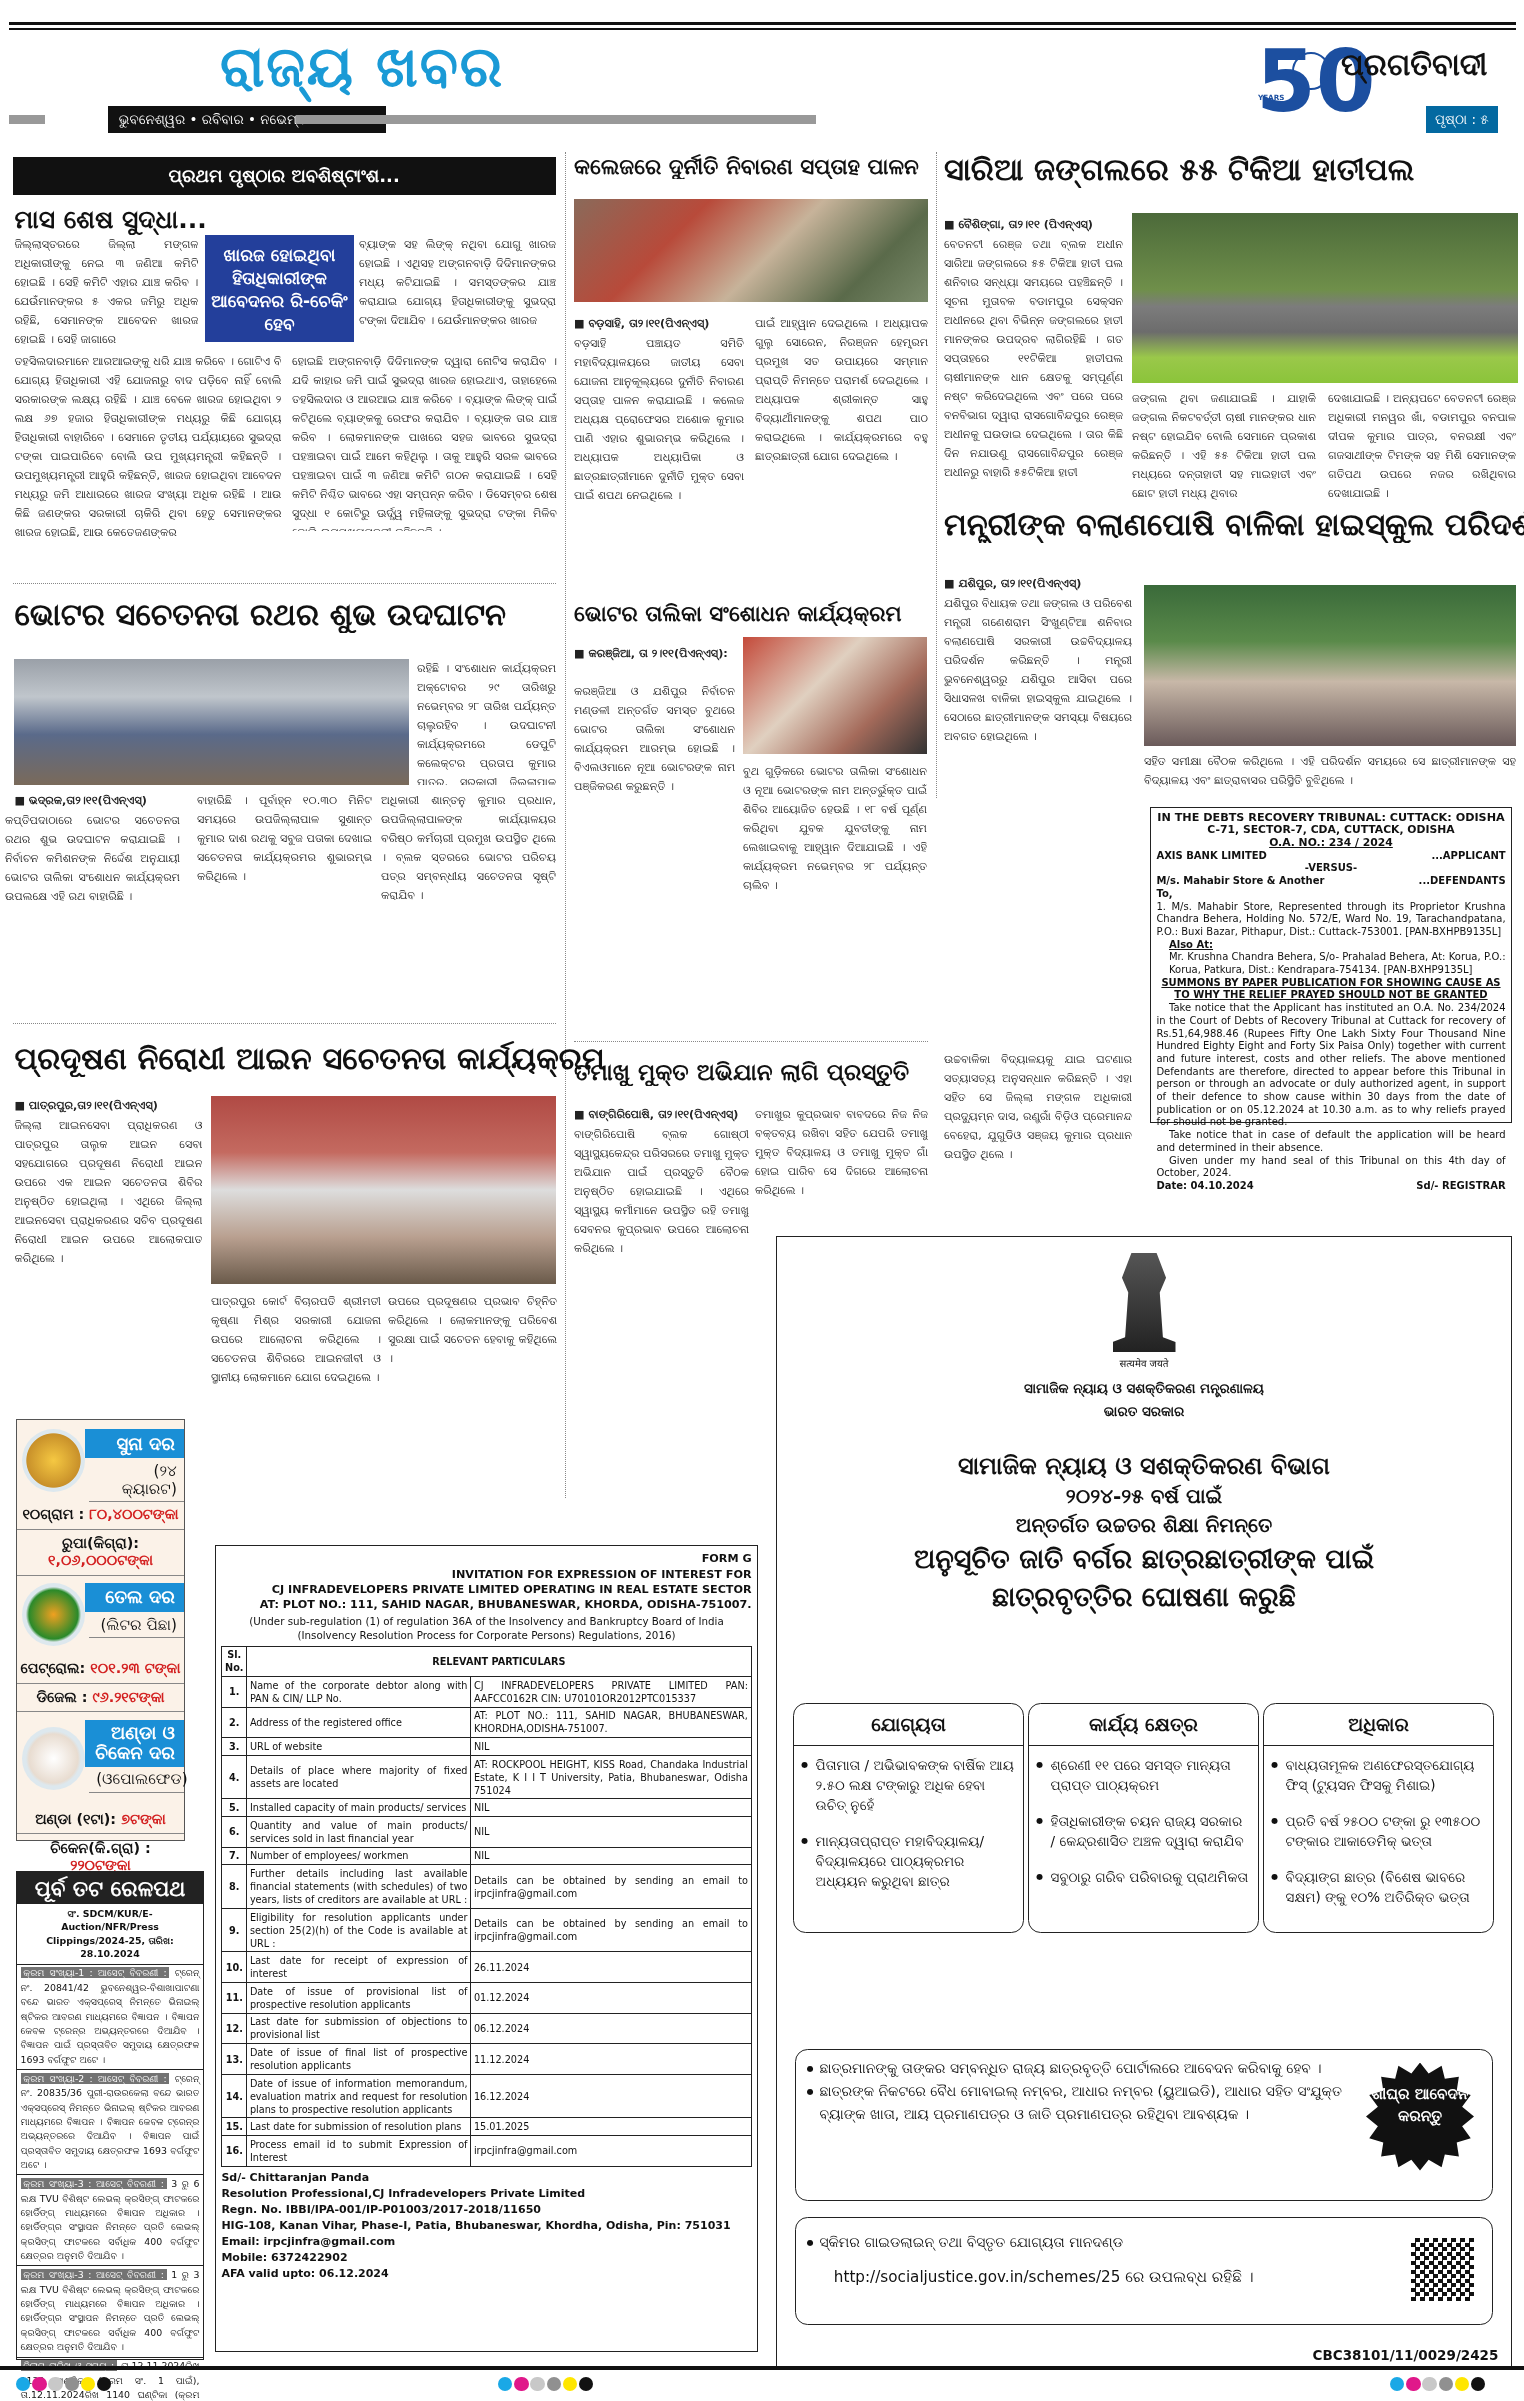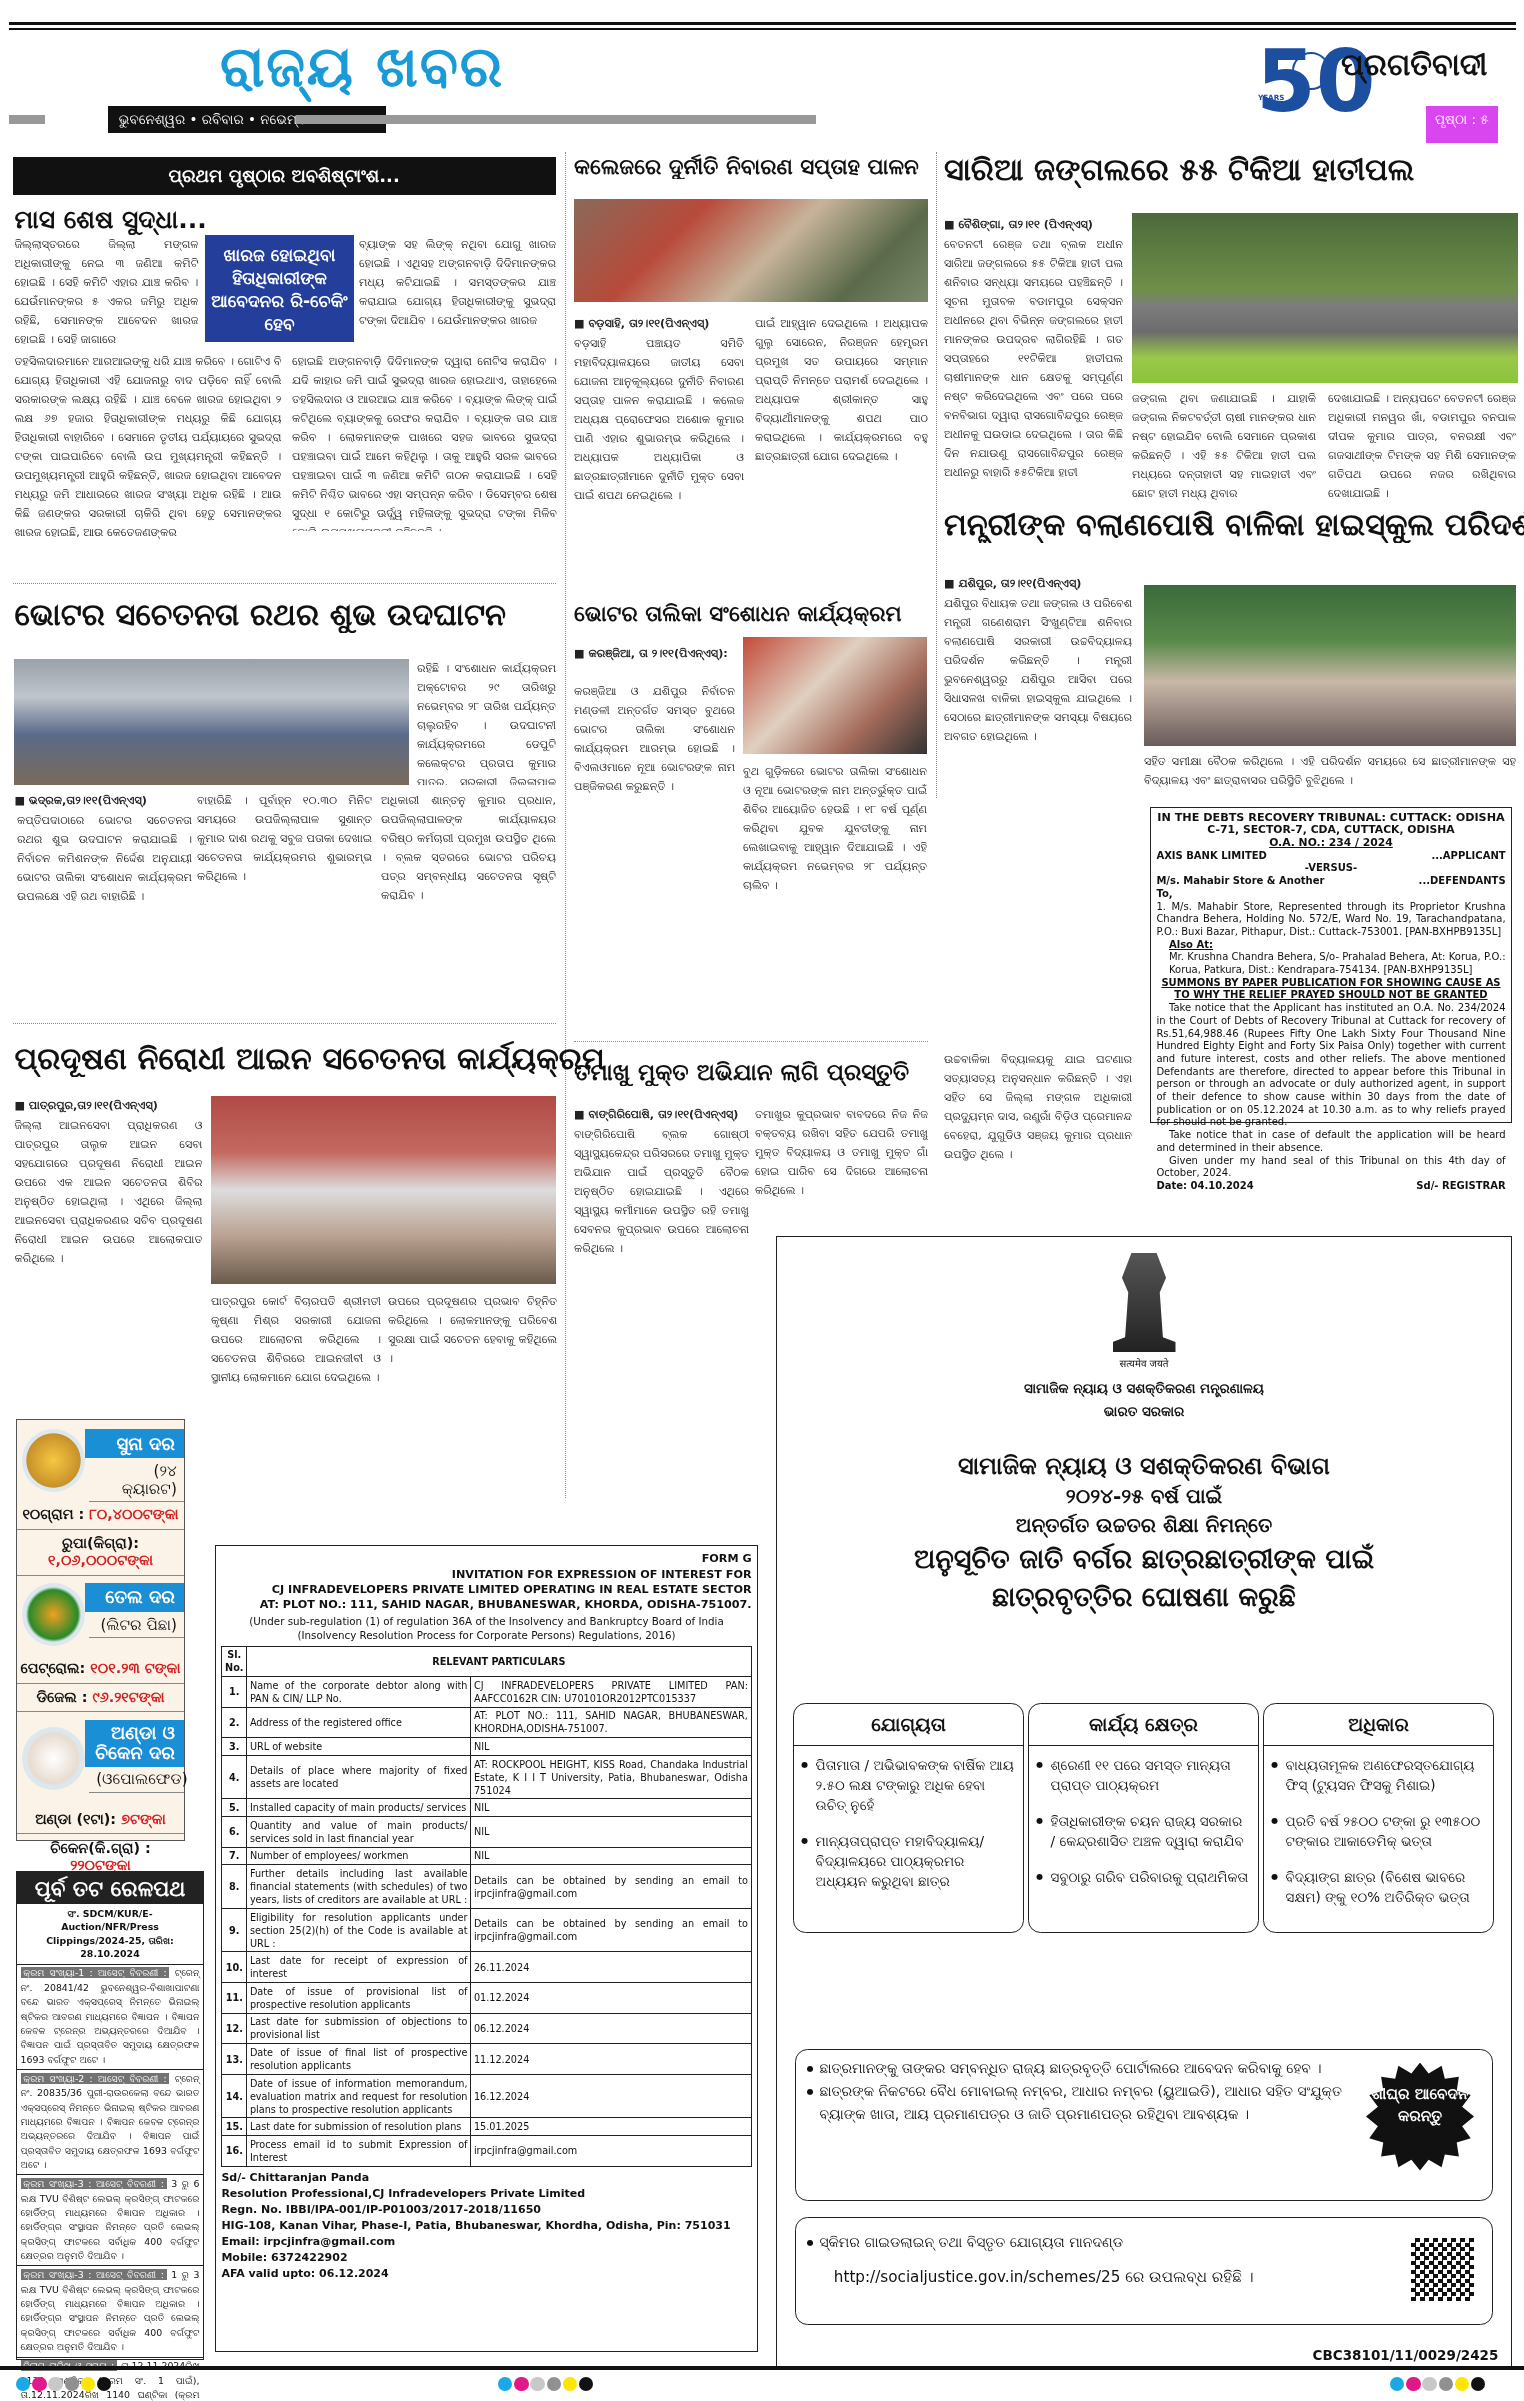--- a/index.html
+++ b/index.html
@@ -6,21 +6,21 @@
 body{width:1525px;height:2401px;background:#fff;font-family:"DejaVu Sans",sans-serif;color:#111;position:relative;overflow:hidden}
 .abs{position:absolute}
 .rule-top{left:9px;right:9px;top:21.5px;height:3.6px;background:#111}
 .rule-top2{left:9px;right:9px;top:28px;height:1.8px;background:#111}
 .masthead-title{left:220px;top:34px;font-size:56px;font-weight:bold;color:#1a9ad6;letter-spacing:1.8px}
 .dateline{left:108px;top:106px;background:#111;color:#fff;font-size:13.5px;padding:5.4px 10.8px;height:27px}
 .greybar{height:9px;background:#999;top:115px}
 .logo50{left:1256px;top:36px;width:54px;height:90px;font-size:86px;font-weight:bold;color:#1c4fa0;line-height:90px}
 .logoring{left:1292px;top:52px;width:38px;height:38px;border:2.7px solid #1c4fa0;border-radius:50%}
 .brand{left:1341px;top:47px;font-size:30.5px;font-weight:bold;color:#111}
-.pageno{left:1426px;top:106px;background:#d946ef;color:#fff;font-size:13.5px;padding:5.4px 9px;height:37px}
+.pageno{left:1426px;top:106px;background:#0369a1;color:#fff;font-size:13.5px;padding:5.4px 9px;height:27px}
 .blackbar{background:#111;color:#fff;font-weight:bold;text-align:center}
 .h1{font-weight:bold;color:#111;white-space:nowrap;overflow:hidden}
 .body-text{font-size:11.2px;line-height:19px;color:#222;text-align:justify;overflow:hidden}
 .photo{background:linear-gradient(135deg,#8a6a5a,#b84a3a 30%,#c7b39a 55%,#5a6a4a 80%,#7a8a6a);overflow:hidden}
 .photo.green{background:linear-gradient(180deg,#4c6a3a 0%,#6f8f4a 45%,#7c7c7c 55%,#6c6c6c 70%,#9ac84a 85%,#8bc43a 100%)}
 .photo.school{background:linear-gradient(135deg,#c44a3a,#e0d0c0 40%,#a46a5a 70%,#333)}
 .photo.group{background:linear-gradient(180deg,#9aa0a8 0%,#c0c6cc 30%,#5a6a8a 60%,#7a6a5a 100%)}
 .photo.office{background:linear-gradient(180deg,#b04a44 0%,#c46a60 30%,#ddd 50%,#b9a090 75%,#6a5a4a 100%)}
 .photo.garden{background:linear-gradient(180deg,#3a6a3a 0%,#5a8a4a 35%,#c8b8a8 60%,#6a5a5a 100%)}
 .dotted-v{border-left:0.9px dotted #888}
@@ -110,21 +110,21 @@
 <div class="abs body-text" style="left:944px;top:574px;width:188px;font-weight:bold">■ ଯଶିପୁର, ତା୨।୧୧(ପିଏନ୍‌ଏସ୍)</div>
 <div class="abs body-text" style="left:944px;top:594px;width:188px;height:449px">ଯଶିପୁର ବିଧାୟକ ତଥା ଜଙ୍ଗଲ ଓ ପରିବେଶ ମନ୍ତ୍ରୀ ଗଣେଶରାମ ସିଂଖୁଣ୍ଟିଆ ଶନିବାର ବଲାଣପୋଷି ସରକାରୀ ଉଚ୍ଚବିଦ୍ୟାଳୟ ପରିଦର୍ଶନ କରିଛନ୍ତି । ମନ୍ତ୍ରୀ ଭୁବନେଶ୍ୱରରୁ ଯଶିପୁର ଆସିବା ପରେ ସିଧାସଳଖ ବାଳିକା ହାଇସ୍କୁଲ ଯାଇଥିଲେ । ସେଠାରେ ଛାତ୍ରୀମାନଙ୍କ ସମସ୍ୟା ବିଷୟରେ ଅବଗତ ହୋଇଥିଲେ ।</div>
 <div class="abs photo garden" style="left:1144px;top:585px;width:372px;height:161px"></div>
 <div class="abs body-text" style="left:1144px;top:752px;width:372px;height:41px">ସହିତ ସମୀକ୍ଷା ବୈଠକ କରିଥିଲେ । ଏହି ପରିଦର୍ଶନ ସମୟରେ ସେ ଛାତ୍ରୀମାନଙ୍କ ସହ ବିଦ୍ୟାଳୟ ଏବଂ ଛାତ୍ରାବାସର ପରିସ୍ଥିତି ବୁଝିଥିଲେ ।</div>
 <div class="abs body-text" style="left:944px;top:1050px;width:188px;height:449px">ଉଚ୍ଚବାଳିକା ବିଦ୍ୟାଳୟକୁ ଯାଇ ଘଟଣାର ସତ୍ୟାସତ୍ୟ ଅନୁସନ୍ଧାନ କରିଛନ୍ତି । ଏହା ସହିତ ସେ ଜିଲ୍ଲା ମଙ୍ଗଳ ଅଧିକାରୀ ପ୍ରଦ୍ୟୁମ୍ନ ଦାସ, ରଣ୍ଡ୍ରାଁ ବିଡ଼ିଓ ପ୍ରେମାନନ୍ଦ ବେହେରା, ଯୁଗୁଡିଓ ସଞ୍ଜୟ କୁମାର ପ୍ରଧାନ ଉପସ୍ଥିତ ଥିଲେ ।</div>
 
 <div class="abs h1" style="left:14.4px;top:597px;font-size:30.5px">ଭୋଟର ସଚେତନତା ରଥର ଶୁଭ ଉଦଘାଟନ</div>
 <div class="abs photo group" style="left:14.4px;top:659px;width:395px;height:126px"></div>
 <div class="abs body-text" style="left:417px;top:659px;width:139px;height:126px">ରହିଛି । ସଂଶୋଧନ କାର୍ଯ୍ୟକ୍ରମ ଅକ୍ଟୋବର ୨୯ ତାରିଖରୁ ନଭେମ୍ବର ୨୮ ତାରିଖ ପର୍ଯ୍ୟନ୍ତ ଚାଲୁରହିବ । ଉଦଘାଟନୀ କାର୍ଯ୍ୟକ୍ରମରେ ଡେପୁଟି କଲେକ୍ଟର ପ୍ରତାପ କୁମାର ପାତ୍ର, ସରକାରୀ ଜିଲ୍ଲାପାଳ କାର୍ଯ୍ୟାଳୟ</div>
 <div class="abs body-text" style="left:14.4px;top:791px;width:175px;font-weight:bold">■ ଭଦ୍ରକ,ତା୨।୧୧(ପିଏନ୍‌ଏସ୍)</div>
-<div class="abs body-text" style="left:17px;top:811px;width:175px;height:206px">କପ୍ତିପଦାଠାରେ ଭୋଟର ସଚେତନତା ରଥର ଶୁଭ ଉଦଘାଟନ କରାଯାଇଛି । ନିର୍ବାଚନ କମିଶନଙ୍କ ନିର୍ଦ୍ଦେଶ ଅନୁଯାୟୀ ଭୋଟର ତାଲିକା ସଂଶୋଧନ କାର୍ଯ୍ୟକ୍ରମ ଉପଲକ୍ଷେ ଏହି ରଥ ବାହାରିଛି ।</div>
+<div class="abs body-text" style="left:5px;top:811px;width:175px;height:206px">କପ୍ତିପଦାଠାରେ ଭୋଟର ସଚେତନତା ରଥର ଶୁଭ ଉଦଘାଟନ କରାଯାଇଛି । ନିର୍ବାଚନ କମିଶନଙ୍କ ନିର୍ଦ୍ଦେଶ ଅନୁଯାୟୀ ଭୋଟର ତାଲିକା ସଂଶୋଧନ କାର୍ଯ୍ୟକ୍ରମ ଉପଲକ୍ଷେ ଏହି ରଥ ବାହାରିଛି ।</div>
 <div class="abs body-text" style="left:197px;top:791px;width:175px;height:224px">ବାହାରିଛି । ପୂର୍ବାହ୍ନ ୧୦.୩୦ ମିନିଟ ସମୟରେ ଉପଜିଲ୍ଲାପାଳ ସୁଶାନ୍ତ କୁମାର ଦାଶ ରଥକୁ ସବୁଜ ପତାକା ଦେଖାଇ ସଚେତନତା କାର୍ଯ୍ୟକ୍ରମର ଶୁଭାରମ୍ଭ କରିଥିଲେ ।</div>
 <div class="abs body-text" style="left:381px;top:791px;width:175px;height:224px">ଅଧିକାରୀ ଶାନ୍ତନୁ କୁମାର ପ୍ରଧାନ, ଉପଜିଲ୍ଲାପାଳଙ୍କ କାର୍ଯ୍ୟାଳୟର ବରିଷ୍ଠ କର୍ମଚାରୀ ପ୍ରମୁଖ ଉପସ୍ଥିତ ଥିଲେ । ବ୍ଲକ ସ୍ତରରେ ଭୋଟର ପରିଚୟ ପତ୍ର ସମ୍ବନ୍ଧୀୟ ସଚେତନତା ସୃଷ୍ଟି କରାଯିବ ।</div>
 <div class="abs dotted-h" style="left:12.6px;top:1023px;width:543px"></div>
 
 <div class="abs h1" style="left:574px;top:601px;font-size:21.5px">ଭୋଟର ତାଲିକା ସଂଶୋଧନ କାର୍ଯ୍ୟକ୍ରମ</div>
 <div class="abs body-text" style="left:574px;top:644px;width:161px;font-weight:bold">■ କରଞ୍ଜିଆ, ତା ୨।୧୧(ପିଏନ୍‌ଏସ୍):</div>
 <div class="abs body-text" style="left:574px;top:682px;width:161px;height:135px">କରଞ୍ଜିଆ ଓ ଯଶିପୁର ନିର୍ବାଚନ ମଣ୍ଡଳୀ ଅନ୍ତର୍ଗତ ସମସ୍ତ ବୁଥରେ ଭୋଟର ତାଲିକା ସଂଶୋଧନ କାର୍ଯ୍ୟକ୍ରମ ଆରମ୍ଭ ହୋଇଛି । ବିଏଲଓମାନେ ନୂଆ ଭୋଟରଙ୍କ ନାମ ପଞ୍ଜିକରଣ କରୁଛନ୍ତି ।</div>
 <div class="abs photo school" style="left:743px;top:637px;width:184px;height:117px"></div>
 <div class="abs body-text" style="left:743px;top:762px;width:184px;height:251px">ବୁଥ ଗୁଡ଼ିକରେ ଭୋଟର ତାଲିକା ସଂଶୋଧନ ଓ ନୂଆ ଭୋଟରଙ୍କ ନାମ ଅନ୍ତର୍ଭୁକ୍ତ ପାଇଁ ଶିବିର ଆୟୋଜିତ ହେଉଛି । ୧୮ ବର୍ଷ ପୂର୍ଣ୍ଣ କରିଥିବା ଯୁବକ ଯୁବତୀଙ୍କୁ ନାମ ଲେଖାଇବାକୁ ଆହ୍ୱାନ ଦିଆଯାଇଛି । ଏହି କାର୍ଯ୍ୟକ୍ରମ ନଭେମ୍ବର ୨୮ ପର୍ଯ୍ୟନ୍ତ ଚାଲିବ ।</div>
 <div class="abs dotted-h" style="left:574px;top:1041px;width:354px"></div>

